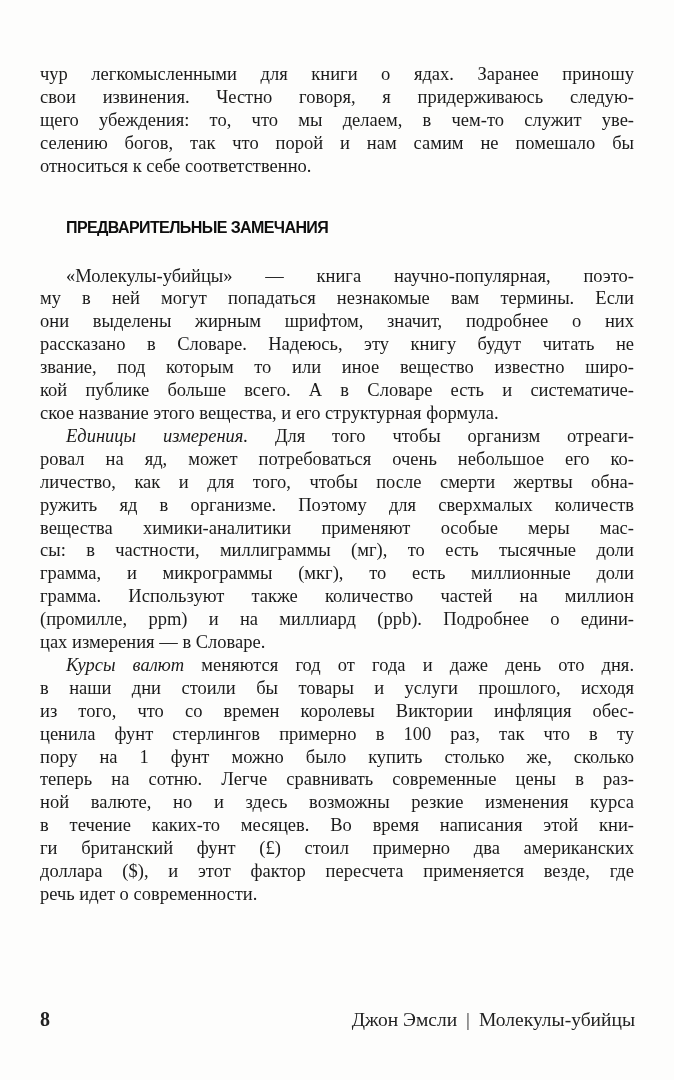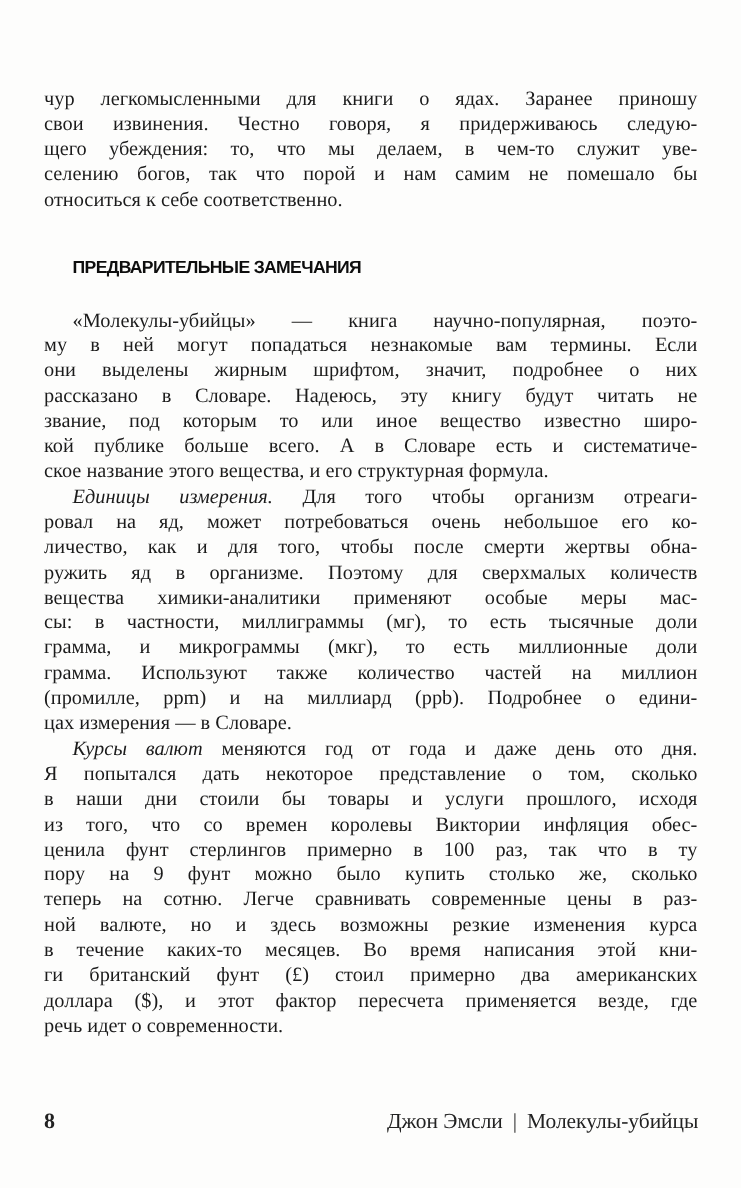--- a/index.html
+++ b/index.html
@@ -13,21 +13,21 @@
     height: 1080px;
     margin: 0 auto;
     background: #fdfdfc;
     overflow: hidden;
     color: #1b1b1b;
     font-family: "Liberation Serif", "DejaVu Serif", serif;
   }
   .body-text {
     position: absolute;
     left: 40px;
-    top: 79px;
+    top: 63px;
     width: 594px;
     font-size: 18.5px;
     line-height: 22.9px;
   }
   .paragraph { margin: 0; }
   .line {
     text-align: justify;
     text-align-last: justify;
     white-space: normal;
   }
@@ -98,25 +98,24 @@
         <div class="line"><span>ружить яд в организме. Поэтому для сверхмалых количеств</span></div>
         <div class="line"><span>вещества химики-аналитики применяют особые меры мас-</span></div>
         <div class="line"><span>сы: в частности, миллиграммы (мг), то есть тысячные доли</span></div>
         <div class="line"><span>грамма, и микрограммы (мкг), то есть миллионные доли</span></div>
         <div class="line"><span>грамма. Используют также количество частей на миллион</span></div>
         <div class="line"><span>(промилле, ppm) и на миллиард (ppb). Подробнее о </span><span class="seg-bold">едини-</span></div>
         <div class="line last"><span class="seg-bold">цах измерения</span><span> — в Словаре.</span></div>
       </div>
       <div class="paragraph">
         <div class="line indent"><span class="seg-italic">Курсы валют</span><span> меняются год от года и даже день ото дня.</span></div>
-        <div class="line"><span>Я попытался дать некоторое представление о том, сколько</span></div>
         <div class="line"><span>в наши дни стоили бы товары и услуги прошлого, исходя</span></div>
         <div class="line"><span>из того, что со времен королевы Виктории инфляция обес-</span></div>
         <div class="line"><span>ценила фунт стерлингов примерно в 100 раз, так что в ту</span></div>
-        <div class="line"><span>пору на 9 фунт можно было купить столько же, сколько</span></div>
+        <div class="line"><span>пору на 1 фунт можно было купить столько же, сколько</span></div>
         <div class="line"><span>теперь на сотню. Легче сравнивать современные цены в раз-</span></div>
         <div class="line"><span>ной валюте, но и здесь возможны резкие изменения курса</span></div>
         <div class="line"><span>в течение каких-то месяцев. Во время написания этой кни-</span></div>
         <div class="line"><span>ги британский фунт (£) стоил примерно два американских</span></div>
         <div class="line"><span>доллара ($), и этот фактор пересчета применяется везде, где</span></div>
         <div class="line last"><span>речь идет о современности.</span></div>
       </div>
     </div>
 
   <div class="footer">

